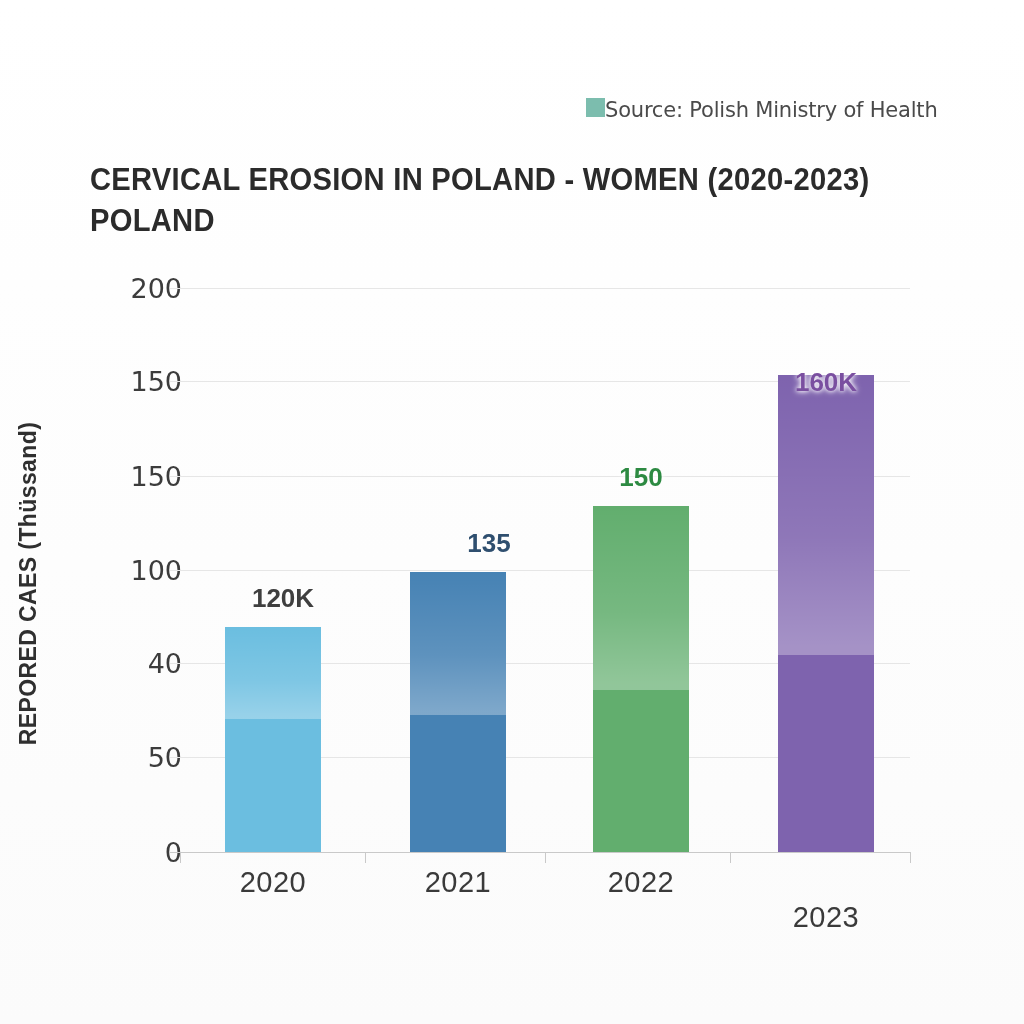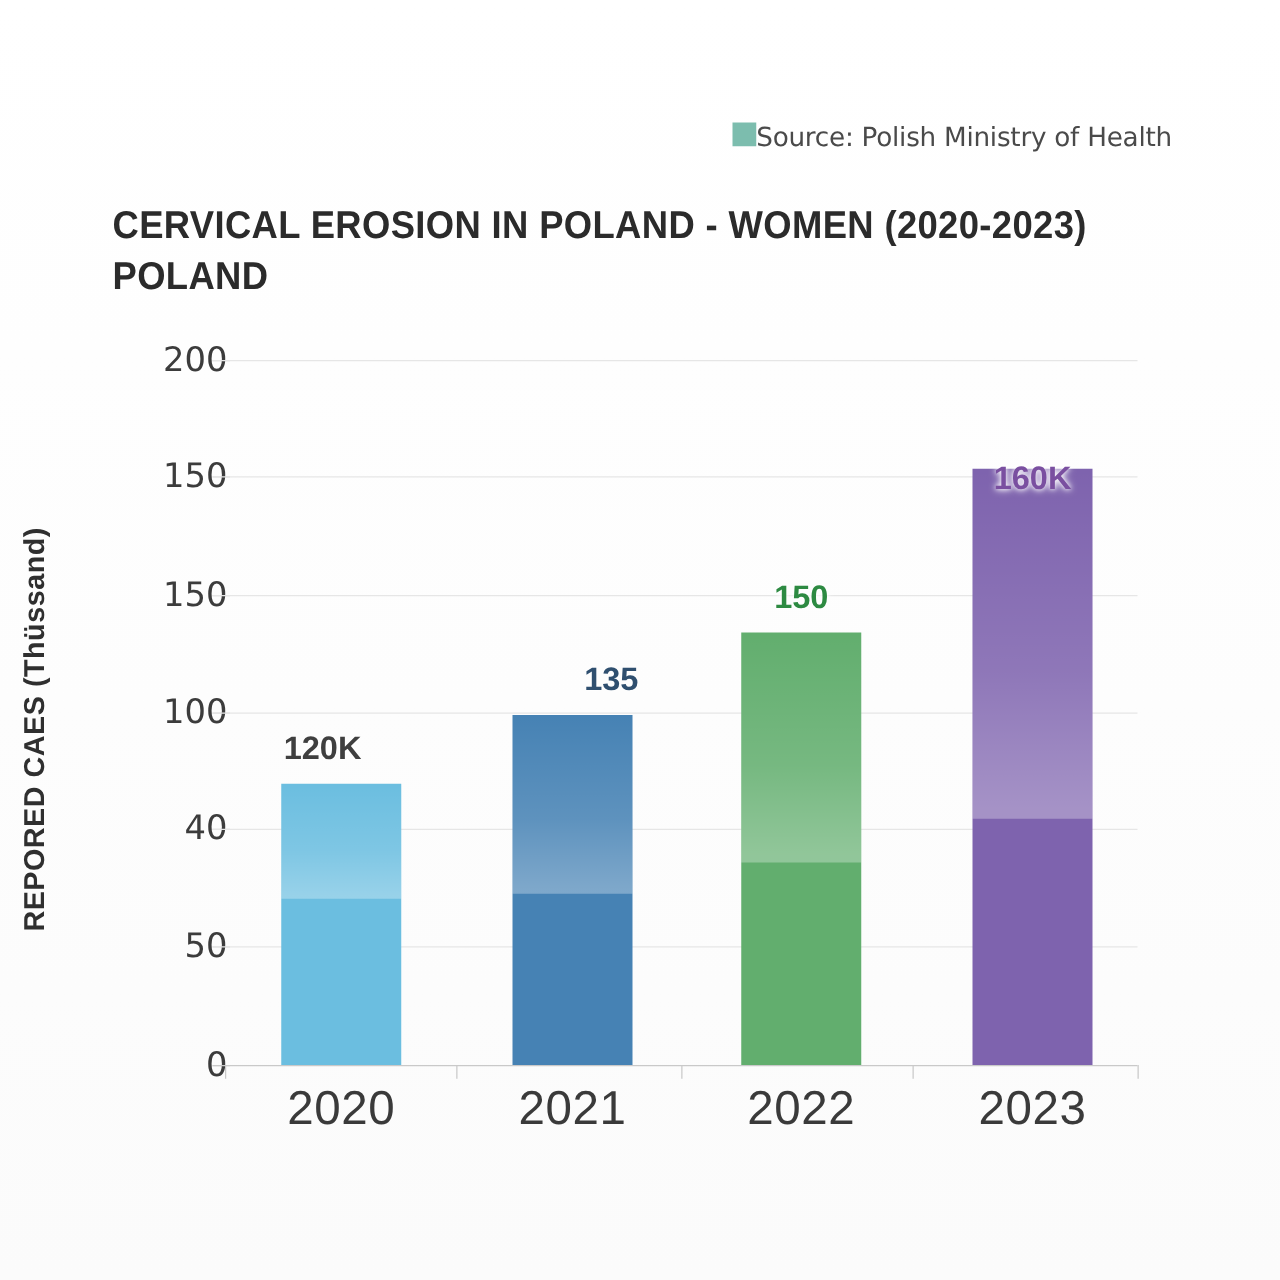--- a/index.html
+++ b/index.html
@@ -147,21 +147,21 @@
     white-space: nowrap;
     text-shadow: 0 0 7px #ffffff, 0 0 4px #ffffff;
   }
 
   .xtick-label {
     position: absolute;
     top: 866px;
     width: 180px;
     text-align: center;
     font-family: "Liberation Sans Narrow", "Liberation Sans", sans-serif;
-    font-size: 38px;
+    font-size: 29px;
     color: #3a3a3a;
     letter-spacing: 0.5px;
   }
 </style>
 </head>
 <body>
 
 <div id="chart-root">
 
   <div class="legend">
@@ -198,21 +198,21 @@
       <div class="gridline" style="left: 170px; top: 476px; width: 740px; position: absolute;"></div>
       <div class="gridline" style="left: 170px; top: 570px; width: 740px; position: absolute;"></div>
       <div class="gridline" style="left: 170px; top: 663px; width: 740px; position: absolute;"></div>
       <div class="gridline" style="left: 170px; top: 757px; width: 740px; position: absolute;"></div>
     </div>
 
   <div id="bars-group">
       <div class="bar" style="position: absolute; left: 225px; width: 96px; top: 627px; height: 225px; background: rgb(107, 190, 224);">
         <div class="bar-shade" style="height: 92px;"></div>
       </div>
-      <div class="bar-value" style="top: 583px; left: 258px; color: rgb(63, 63, 63);">120K</div>
+      <div class="bar-value" style="top: 583px; left: 283px; color: rgb(63, 63, 63);">120K</div>
       <div class="bar" style="position: absolute; left: 410px; width: 96px; top: 572px; height: 280px; background: rgb(70, 130, 180);">
         <div class="bar-shade" style="height: 143px;"></div>
       </div>
       <div class="bar-value" style="top: 528px; left: 458px; color: rgb(47, 79, 111); margin-left: 31px;">135</div>
       <div class="bar" style="position: absolute; left: 593px; width: 96px; top: 506px; height: 346px; background: rgb(98, 174, 110);">
         <div class="bar-shade" style="height: 184px;"></div>
       </div>
       <div class="bar-value" style="top: 462px; left: 641px; color: rgb(45, 138, 66);">150</div>
       <div class="bar" style="position: absolute; left: 778px; width: 96px; top: 375px; height: 477px; background: rgb(126, 99, 174);">
         <div class="bar-shade" style="height: 280px;"></div>
@@ -223,16 +223,16 @@
   <div class="axis-line"></div>
   <div id="x-axis-group">
       <div class="axis-tick" style="left: 180px;"></div>
       <div class="axis-tick" style="left: 365px;"></div>
       <div class="axis-tick" style="left: 545px;"></div>
       <div class="axis-tick" style="left: 730px;"></div>
       <div class="axis-tick" style="left: 910px;"></div>
       <div class="xtick-label" style="left: 183px;">2020</div>
       <div class="xtick-label" style="left: 368px;">2021</div>
       <div class="xtick-label" style="left: 551px; text-align: center;">2022</div>
-      <div class="xtick-label" style="left: 736px;">2023</div>
+      <div class="xtick-label" style="left: 736px; margin-top: 35px;">2023</div>
     </div>
 
 </div>
 
 </body></html>

